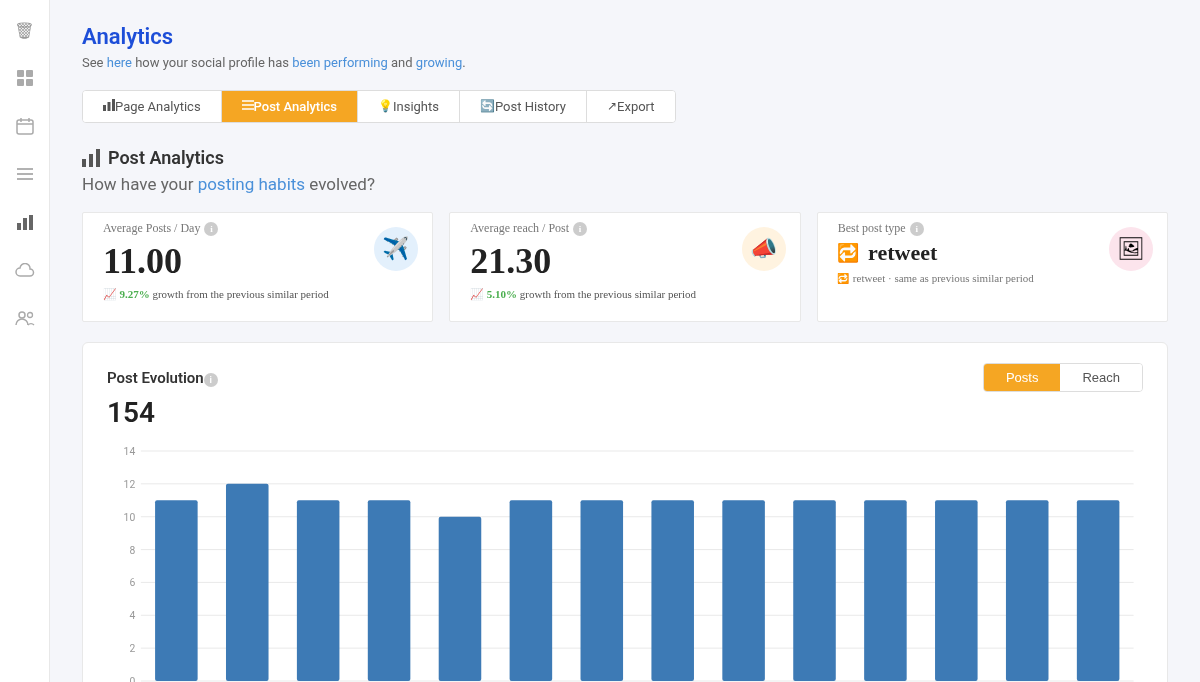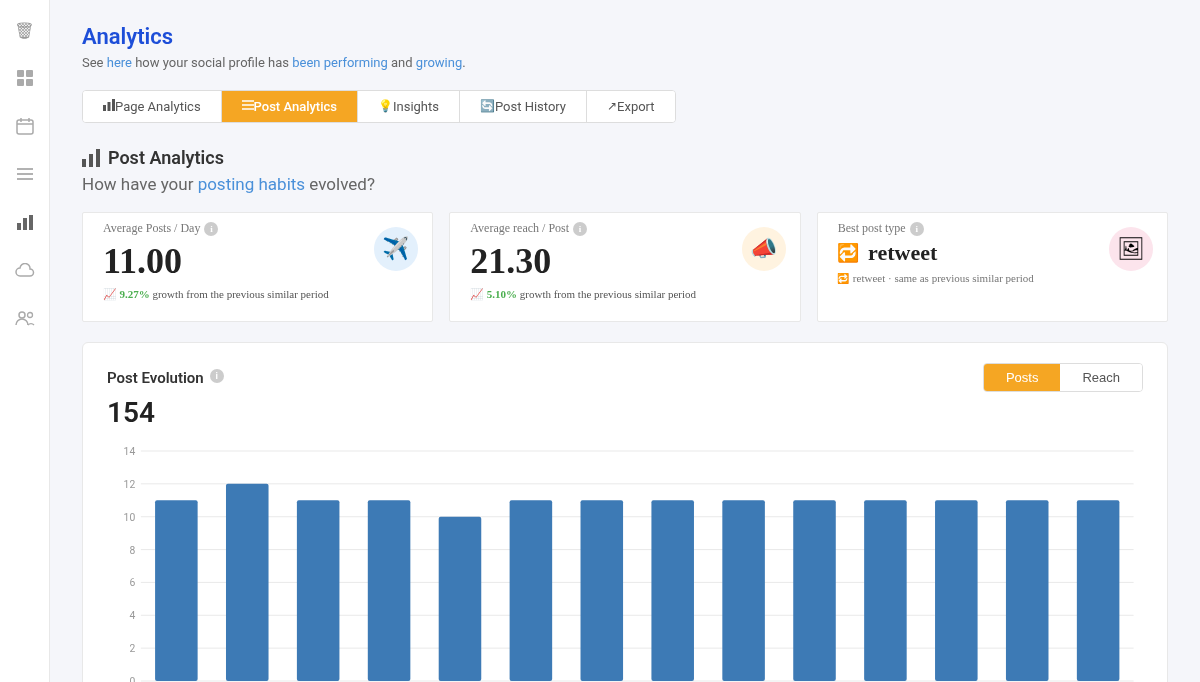--- a/index.html
+++ b/index.html
@@ -166,22 +166,21 @@
       display: flex;
       align-items: center;
       justify-content: space-between;
       margin-bottom: 4px;
     }
     .chart-panel-title {
       font-size: 15px;
       font-weight: 600;
       color: #333;
       display: flex;
-      align-items: flex-start;
-      gap: 6px;
+      align-items: flex-end;
     }
     .chart-panel-toggle {
       display: flex;
       border: 1px solid #ddd;
       border-radius: 4px;
       overflow: hidden;
     }
     .toggle-btn {
       padding: 6px 22px;
       font-size: 13px;

